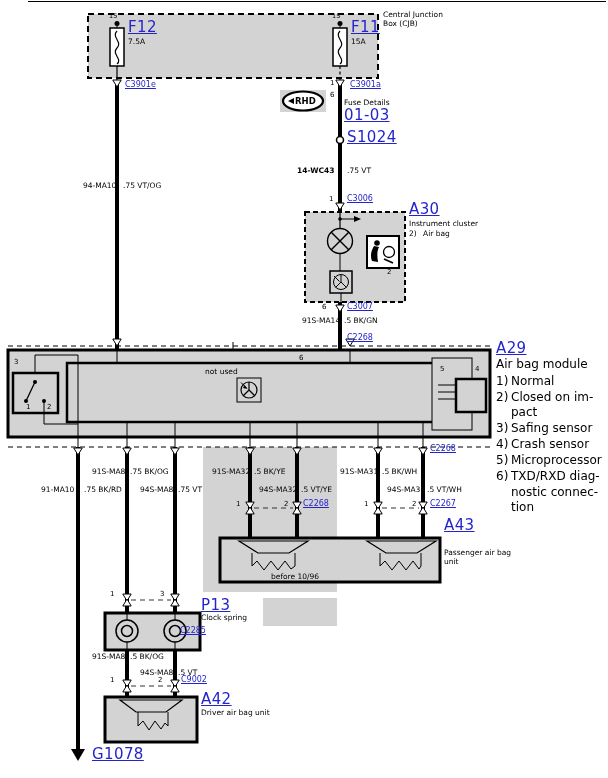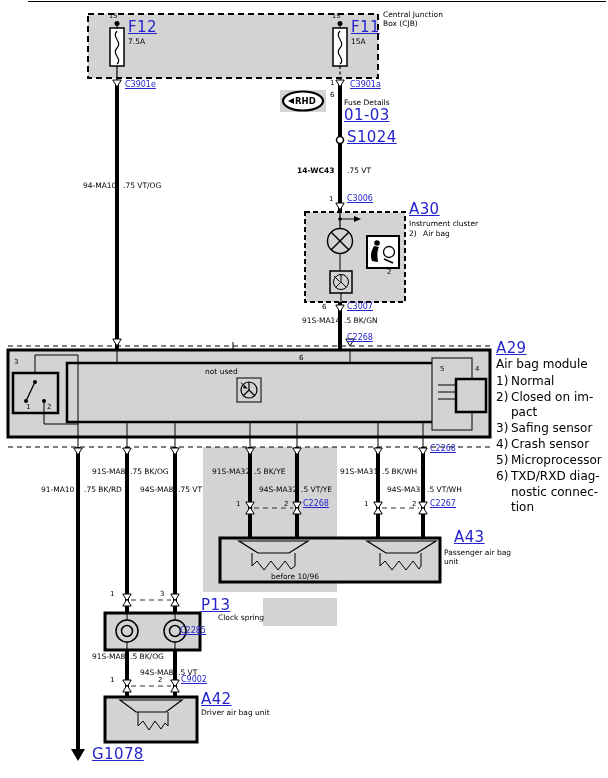--- a/index.html
+++ b/index.html
@@ -332,31 +332,31 @@
   <div class="t" style="left:382px;top:467px;">.5 BK/WH</div>
   <div class="t" style="left:387px;top:485px;">94S-MA31</div>
   <div class="t" style="left:427px;top:485px;">.5 VT/WH</div>
 
   <div class="pin" style="left:236px;top:500px;">1</div>
   <div class="pin" style="left:284px;top:500px;">2</div>
   <div class="lnk" style="left:303px;top:499px;">C2268</div>
   <div class="pin" style="left:364px;top:500px;">1</div>
   <div class="pin" style="left:412px;top:500px;">2</div>
   <div class="lnk" style="left:430px;top:499px;">C2267</div>
-  <div class="biglnk" style="left:444px;top:528px;margin-left:10px;">A43</div>
+  <div class="biglnk" style="left:444px;top:516px;">A43</div>
   <div class="t pre" style="left:444px;top:548px;width:70px;">Passenger air bag
 unit</div>
 
   <div class="t" style="left:271px;top:572px;">before 10/96</div>
 
   <div class="pin" style="left:110px;top:590px;">1</div>
   <div class="pin" style="left:160px;top:590px;">3</div>
   <div class="lnk" style="left:180px;top:589px;margin-top:37px;">C2285</div>
   <div class="biglnk" style="left:201px;top:596px;">P13</div>
-  <div class="t" style="left:201px;top:613px;margin-left:17px;">Clock spring</div>
+  <div class="t" style="left:201px;top:613px;">Clock spring</div>
 
   <div class="t" style="left:92px;top:652px;">91S-MA8</div>
   <div class="t" style="left:130px;top:652px;">.5 BK/OG</div>
   <div class="t" style="left:140px;top:668px;">94S-MA8</div>
   <div class="t" style="left:178px;top:668px;">.5 VT</div>
   <div class="pin" style="left:110px;top:676px;">1</div>
   <div class="pin" style="left:158px;top:676px;">2</div>
   <div class="lnk" style="left:181px;top:675px;">C9002</div>
   <div class="biglnk" style="left:201px;top:690px;">A42</div>
   <div class="t" style="left:201px;top:708px;">Driver air bag unit</div>

